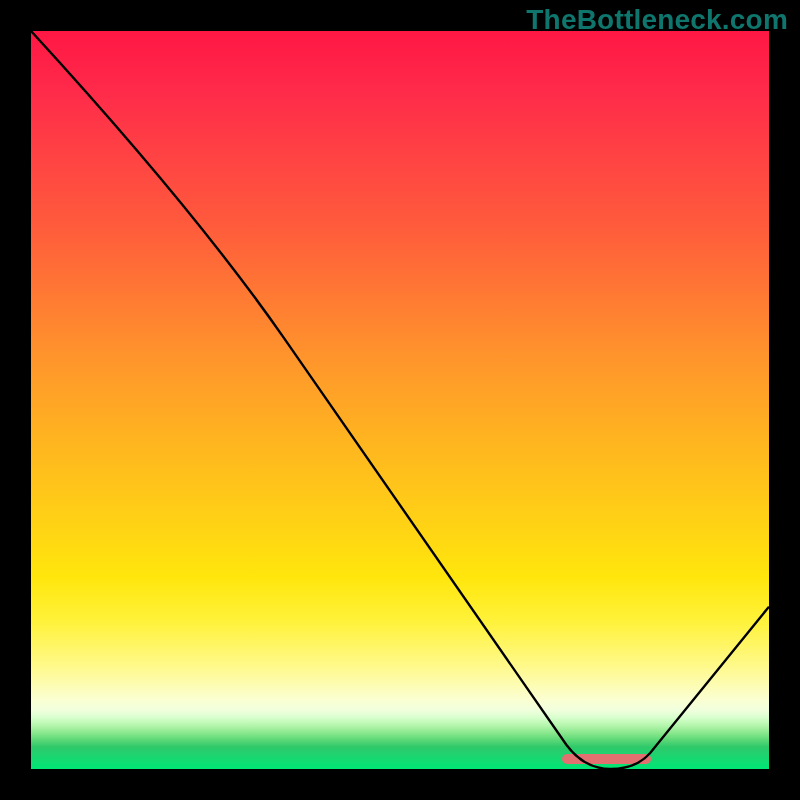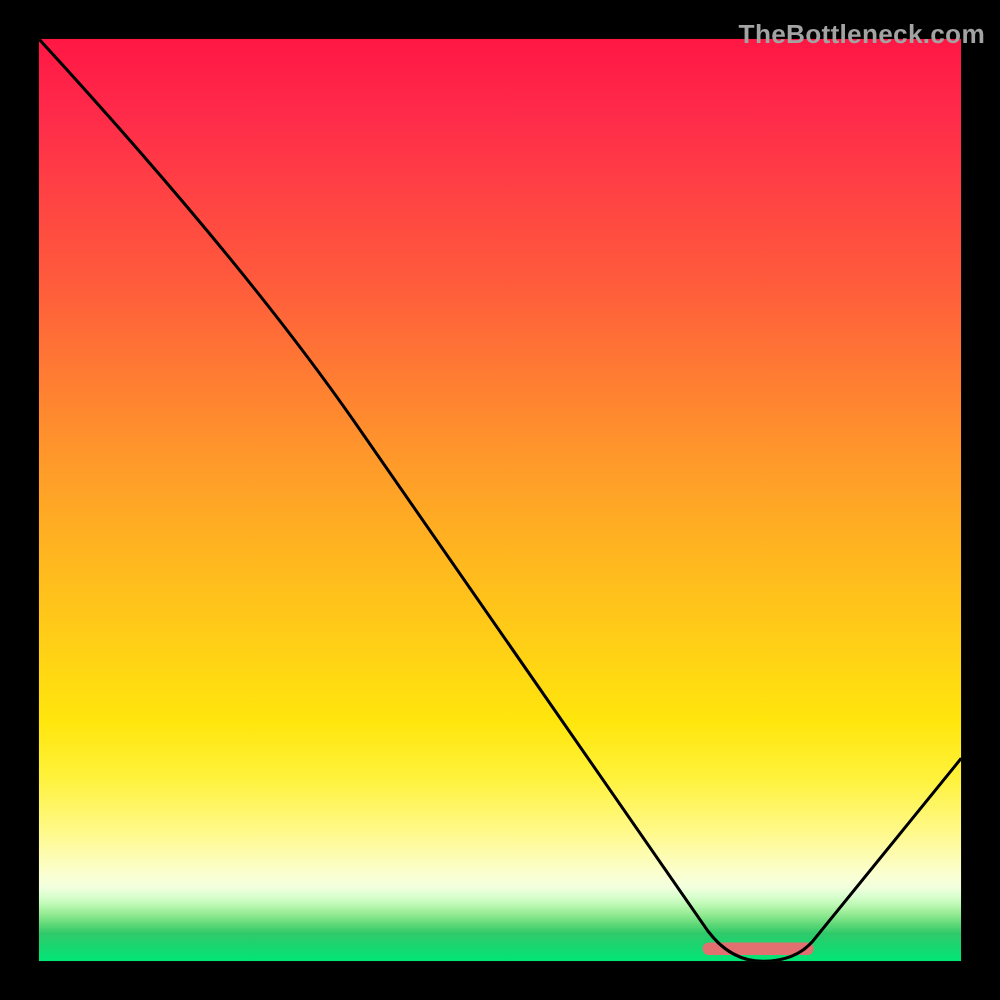--- a/index.html
+++ b/index.html
@@ -12,24 +12,24 @@
     font-family: Arial, Helvetica, sans-serif;
   }
   .frame {
     position: relative;
     width: 800px;
     height: 800px;
     background: #000;
   }
   .watermark {
     position: absolute;
-    top: 16px;
+    top: 4px;
     right: 12px;
-    color: #a3a3a3;
-    font-size: 21px;
+    color: #0f766e;
+    font-size: 28px;
     font-weight: 600;
     letter-spacing: 0.2px;
     user-select: none;
     z-index: 5;
   }
   .plot-area {
     position: absolute;
     left: 31px;
     top: 31px;
     width: 738px;

